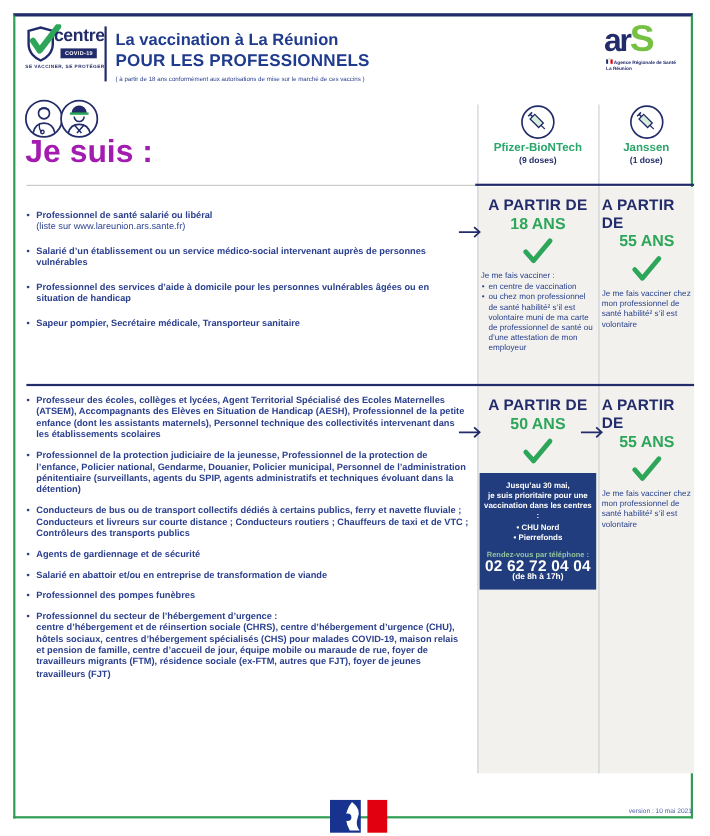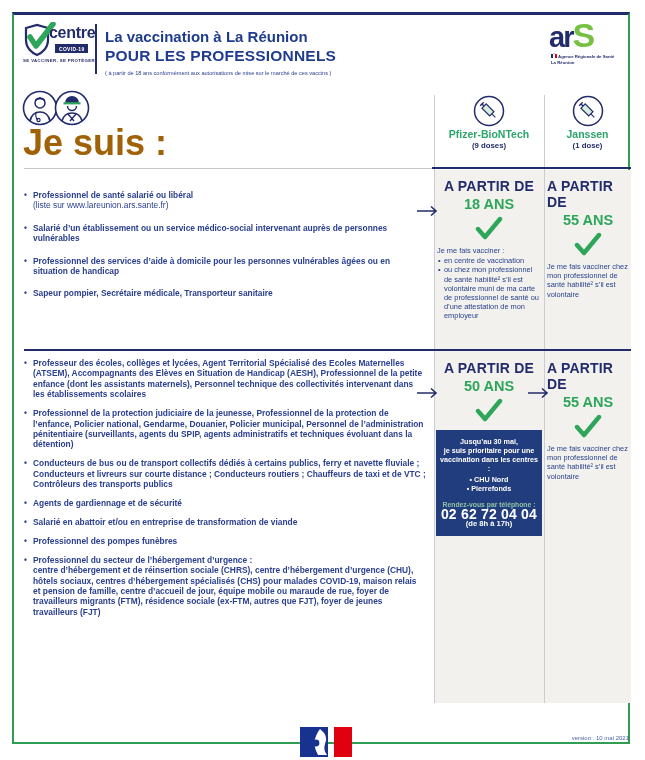--- a/index.html
+++ b/index.html
@@ -26,21 +26,21 @@
   .ars{position:absolute;left:549px;top:16px;width:80px;height:56px;}
   .ars .a1{font-weight:bold;font-size:29px;color:#232c6a;letter-spacing:-2px;}
   .ars .a2{font-weight:bold;font-size:34px;color:#76c043;letter-spacing:-1px;}
   .ars-cap{position:absolute;left:2px;top:37px;font-size:4.3px;font-weight:bold;color:#232c6a;white-space:nowrap;}
   .ars-cap .flag i{display:inline-block;width:2px;height:4px;}
   .ars-cap .f1{background:#232c6a;} .ars-cap .f2{background:#fff;border-top:1px solid #ccc;} .ars-cap .f3{background:#e1000f;}
   .ars-cap2{position:absolute;left:2px;top:44px;font-size:4.3px;font-weight:bold;color:#232c6a;}
 
   
   .picon{position:absolute;width:36px;height:36px;}
-  .jesuis{position:absolute;left:23px;top:122px;font-size:36px;font-weight:bold;color:#a16207;}
+  .jesuis{position:absolute;left:23px;top:122px;font-size:29px;font-weight:bold;color:#a21caf;}
 
   
   .syr{position:absolute;width:32px;height:32px;}
   .colhead{position:absolute;top:128px;text-align:center;}
   .colname{font-size:10.5px;font-weight:bold;color:#2aa66b;}
   .coldose{font-size:7.8px;font-weight:bold;color:#232c6a;margin-top:1px;}
 
   
   .cellbg{position:absolute;left:434px;top:170px;width:197px;height:533px;background:#f2f1ee;}
   .vline{position:absolute;top:95px;width:1px;height:608px;background:#c9cdd1;}

